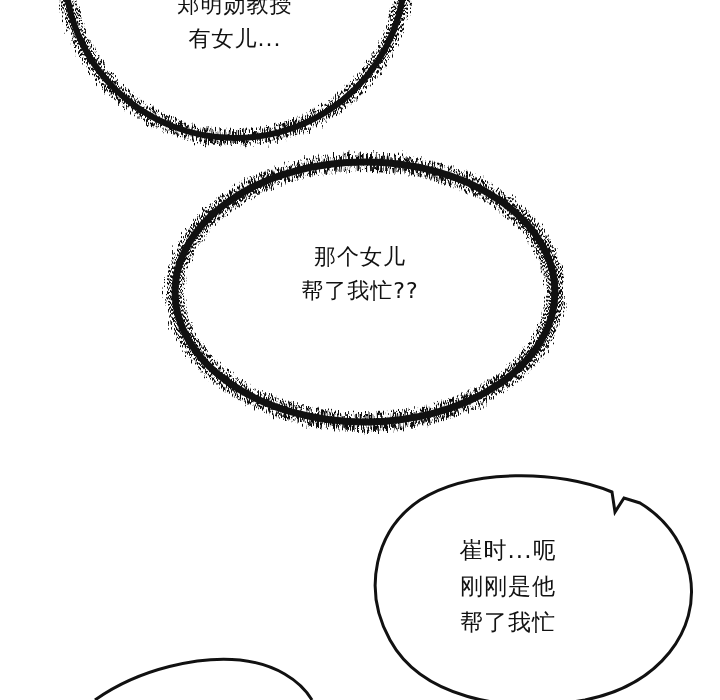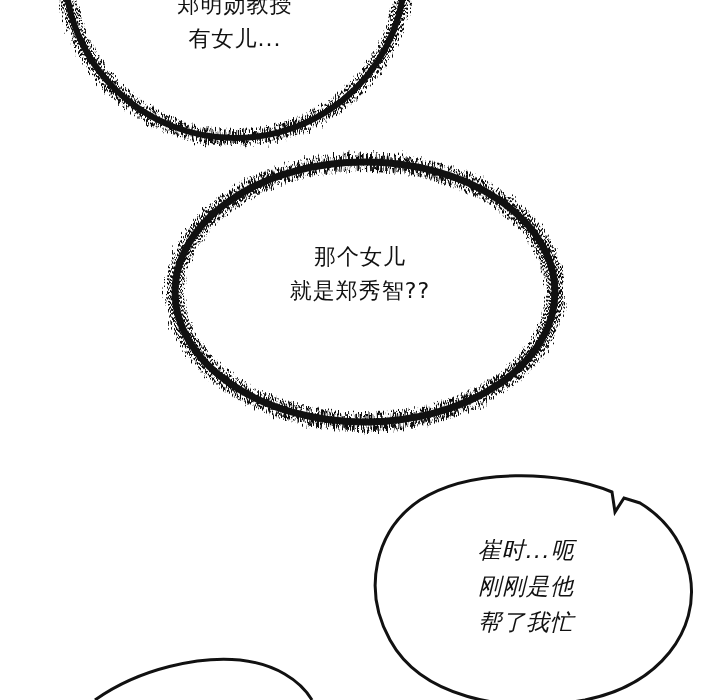--- a/index.html
+++ b/index.html
@@ -3,21 +3,21 @@
 <meta charset="utf-8">
 <style>
   html, body { margin: 0; padding: 0; background: #ffffff; }
   body { width: 720px; height: 700px; position: relative; overflow: hidden;
          font-family: "DejaVu Sans", "Liberation Sans", sans-serif; }
   .layer { position: absolute; left: 0; top: 0; width: 720px; height: 700px; }
   .text { position: absolute; color: #111111; text-align: center; font-size: 22px;
           line-height: 34px; white-space: pre; letter-spacing: 1px; }
   #t1 { left: 135px; top: -12px; width: 200px; }
   #t2 { left: 255px; top: 240px; width: 210px; }
-  #t3 { left: 456px; top: 532px; width: 140px; font-size: 23px; line-height: 36px; font-style: italic; }
+  #t3 { left: 438px; top: 532px; width: 140px; font-size: 23px; line-height: 36px; }
 </style>
 </head>
 <body>
 
 <svg class="layer" viewBox="0 0 720 700" xmlns="http://www.w3.org/2000/svg">
   <defs>
     <filter id="rough" x="-10%" y="-10%" width="120%" height="120%">
       <feTurbulence type="fractalNoise" baseFrequency="0.9 0.05" numOctaves="2" seed="3" result="n"></feTurbulence>
       <feDisplacementMap in="SourceGraphic" in2="n" scale="14" xChannelSelector="R" yChannelSelector="G"></feDisplacementMap>
     </filter>
@@ -46,16 +46,16 @@
   </g>
 
   <g>
     <path d="M 95 700 C 140 668, 200 656, 240 660 C 275 664, 300 680, 312 700" fill="#ffffff" stroke="#111" stroke-width="3"></path>
   </g>
 </svg>
 
 <div id="t1" class="text">郑明勋教授
 有女儿...</div>
 <div id="t2" class="text">那个女儿
-就是郑秀智??</div>
+帮了我忙??</div>
 <div id="t3" class="text">崔时...呃
 刚刚是他
 帮了我忙</div>
 
 </body></html>

